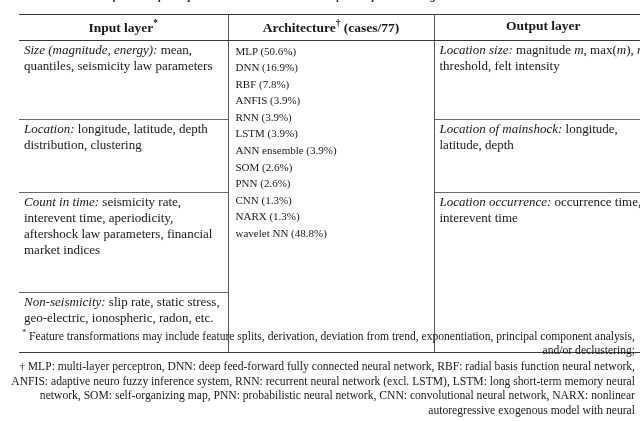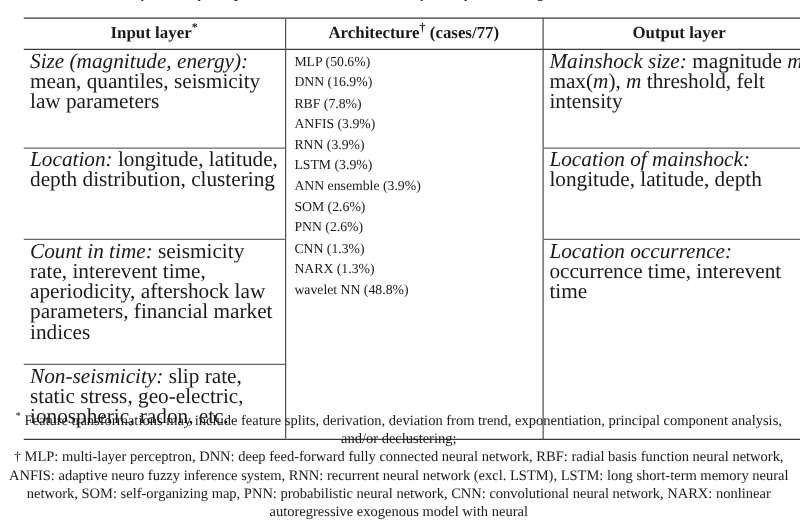--- a/index.html
+++ b/index.html
@@ -71,21 +71,21 @@
 
   
   .bodycell {
     border-bottom: 1.6px solid #3a3a3a;
   }
   .bodycell.sep { border-left: 1.3px solid #555; }
   .bodycell.sepr { border-right: 1.3px solid #555; }
 
   
   .block {
-    font-size: 17px;
+    font-size: 13px;
     line-height: 16.3px;
     padding: 1px 4px 2px 5px;
     border-bottom: 1.1px solid #6a6a6a;
   }
   .block:last-child { border-bottom: none; }
   .block .lbl {
     font-style: italic;
   }
   .block.pad-a { min-height: 75px; }
   .block.pad-b { min-height: 69px; }
@@ -109,21 +109,21 @@
   
   #notes {
     position: absolute;
     left: 3px;
     top: 325px;
     width: 634px;
   }
   .note {
     font-size: 11.6px;
     line-height: 14.6px;
-    text-align: center;
+    text-align: right;
     margin: 0 0 0 0;
     padding: 0 2px 0 0;
   }
   .note .mk {
     font-size: 11px;
     vertical-align: baseline;
   }
   .note.sup-mk .mk { vertical-align: super; font-size: 8.5px; }
 </style>
 </head>
@@ -182,21 +182,21 @@
           <li>SOM (2.6%)</li>
           <li>PNN (2.6%)</li>
           <li>CNN (1.3%)</li>
           <li>NARX (1.3%)</li>
           <li>wavelet NN (48.8%)</li>
         </ul>
       </td>
 
       <td class="bodycell">
         <div class="block pad-e">
-          <span class="lbl">Mainshock size:</span><span> magnitude <span class="ital">m</span>, max(<span class="ital">m</span>), <span class="ital">m</span> threshold, felt intensity</span>
+          <span class="lbl">Location size:</span><span> magnitude <span class="ital">m</span>, max(<span class="ital">m</span>), <span class="ital">m</span> threshold, felt intensity</span>
         </div>
         <div class="block pad-f">
           <span class="lbl">Location of mainshock:</span><span> longitude, latitude, depth</span>
         </div>
         <div class="block pad-g">
           <span class="lbl">Location occurrence:</span><span> occurrence time, interevent time</span>
         </div>
       </td>
     </tr>
   </tbody>

